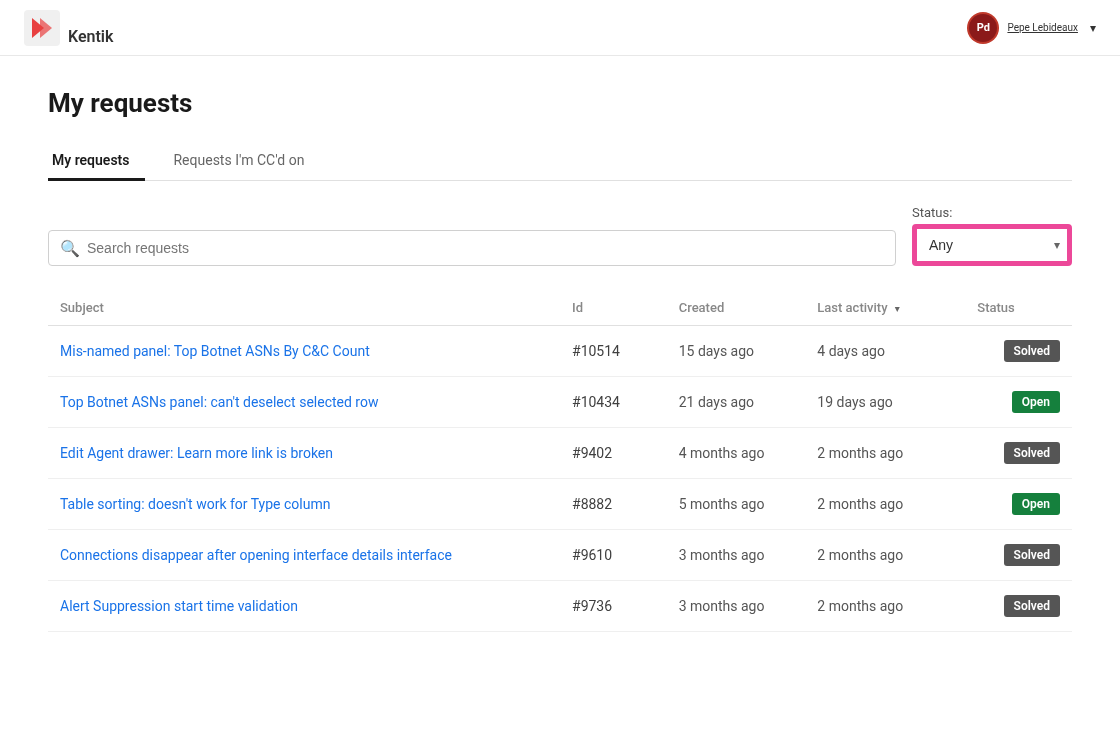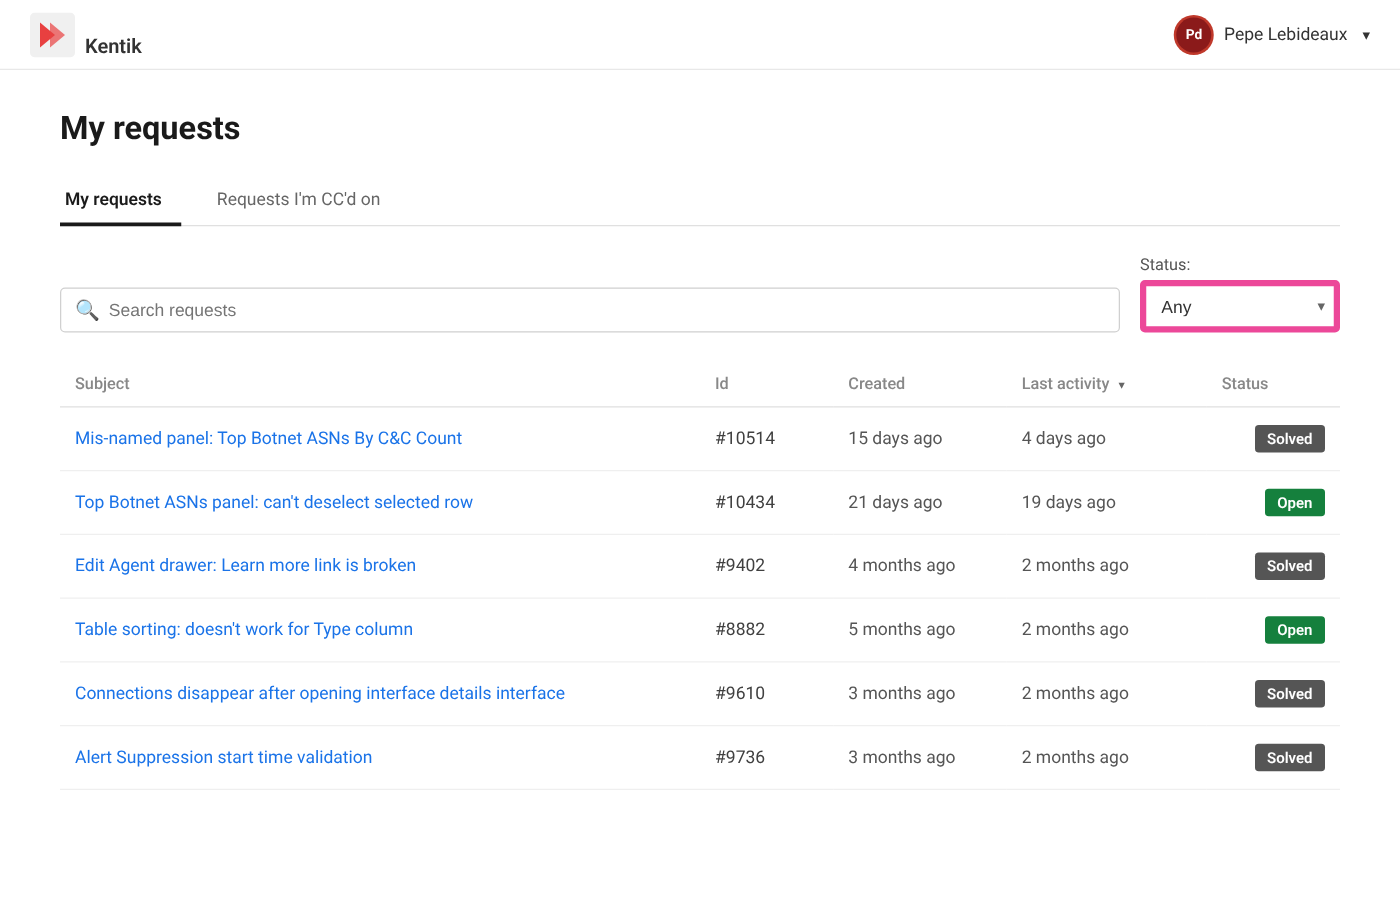--- a/index.html
+++ b/index.html
@@ -63,23 +63,24 @@
       border-radius: 50%;
       background: #8B1A1A;
       display: flex;
       align-items: center;
       justify-content: center;
       color: #fff;
       font-size: 11px;
       font-weight: 700;
     }
     .user-name {
-      font-size: 14px;
+      font-size: 10px;
       color: #333;
       cursor: pointer;
+      text-decoration: underline;
     }
 
     
     .main-content {
       padding: 32px 48px 0 48px;
       max-width: 1120px;
     }
 
     .page-title {
       font-size: 26px;

